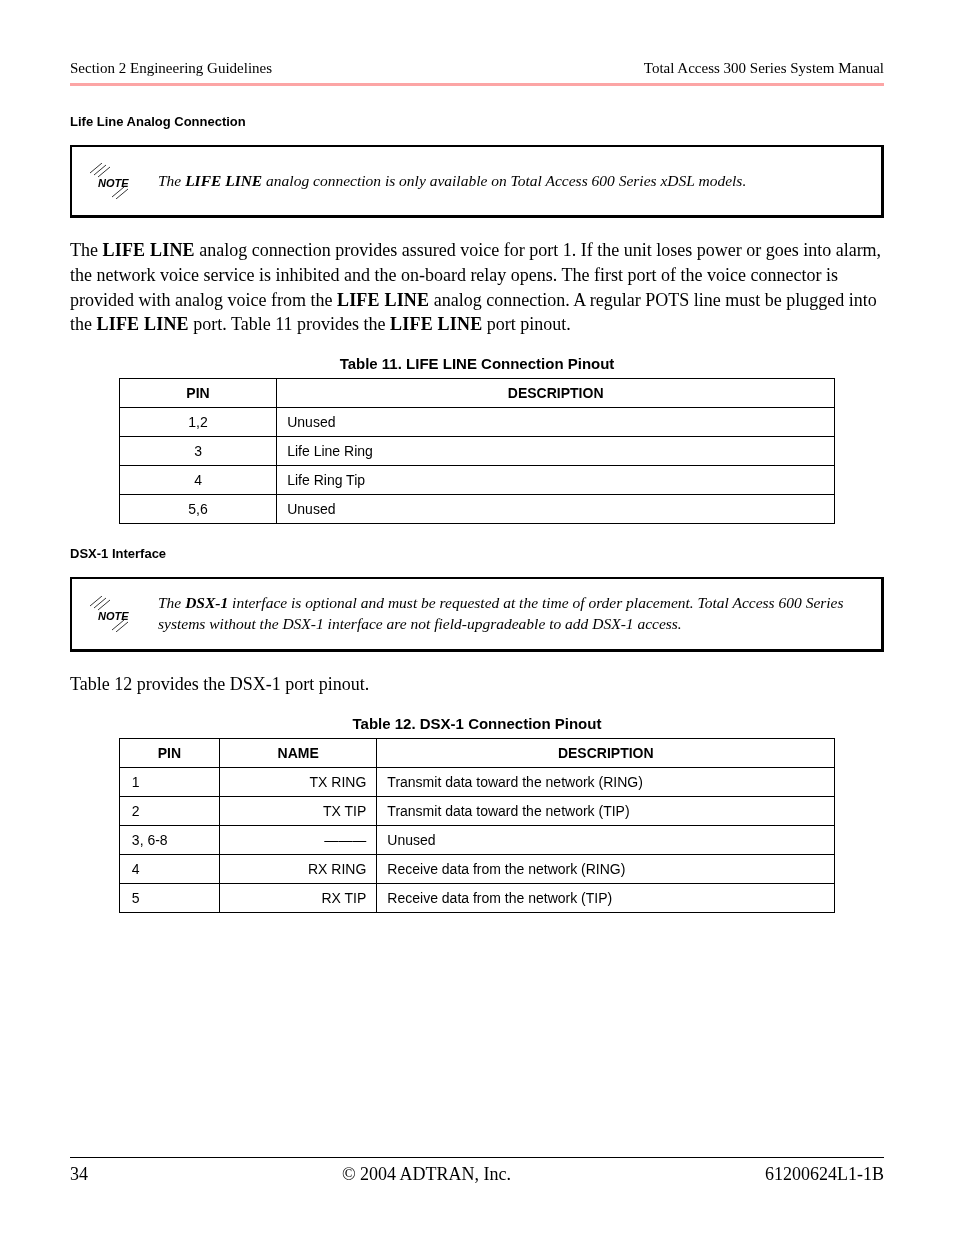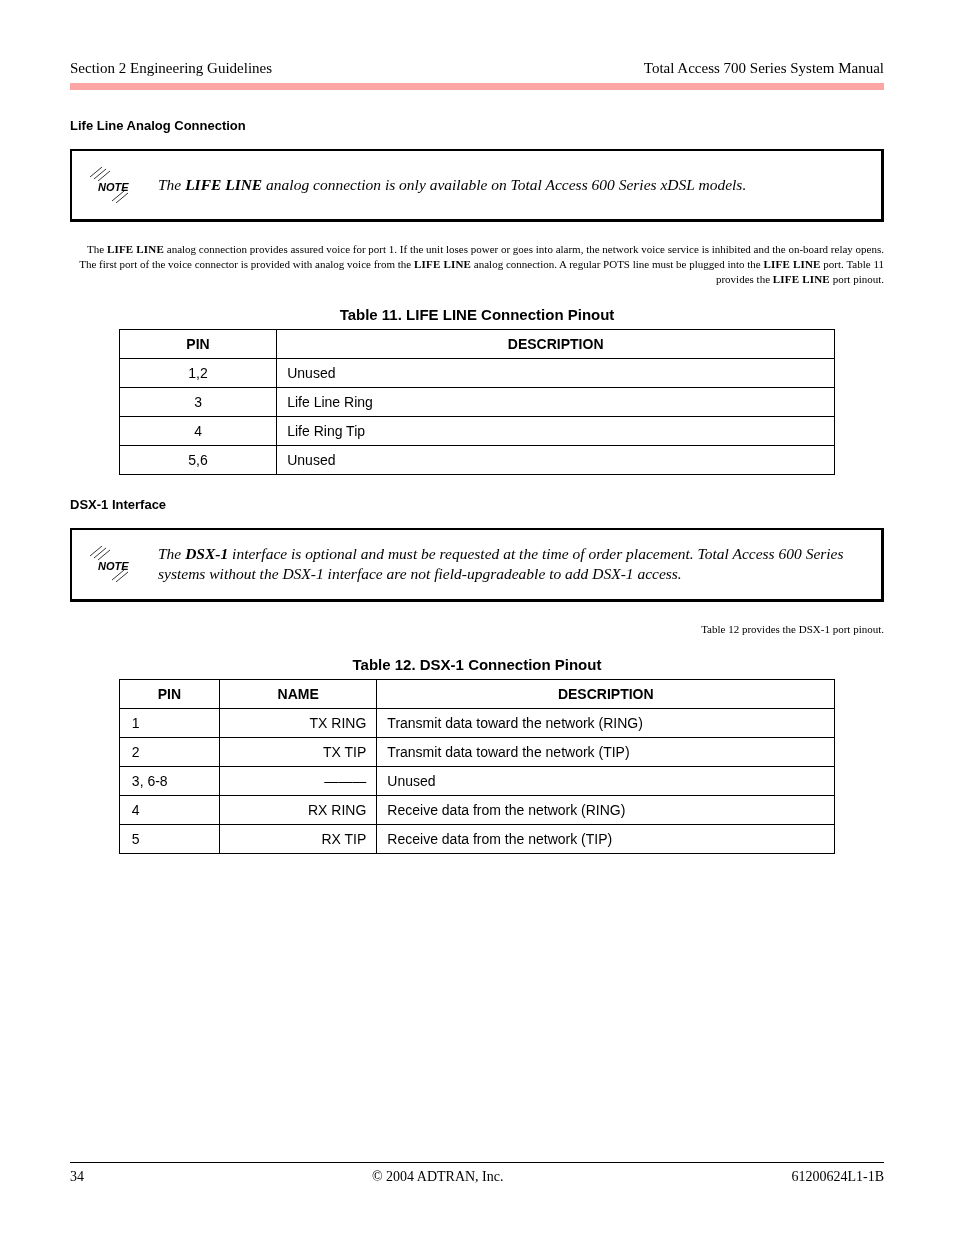--- a/index.html
+++ b/index.html
@@ -11,21 +11,21 @@
     width: 954px;
     height: 1235px;
     box-sizing: border-box;
     position: relative;
   }
   .header-row {
     display: flex;
     justify-content: space-between;
     font-size: 15px;
     padding-bottom: 6px;
-    border-bottom: 7px solid #fca5a5;
+    border-bottom: 3px solid #fca5a5;
     margin-bottom: 28px;
   }
   h2.section-heading {
     font-family: Arial, Helvetica, sans-serif;
     font-weight: bold;
     font-size: 13px;
     margin: 20px 0 16px 0;
   }
   .note-box {
     border: 2px solid #000;
@@ -44,24 +44,24 @@
     align-items: center;
     justify-content: center;
   }
   .note-text {
     font-style: italic;
     font-size: 15.5px;
     line-height: 1.35;
   }
   .note-text b { font-style: italic; }
   p.body {
-    font-size: 11px;
+    font-size: 18px;
     line-height: 1.38;
     margin: 12px 0 18px 0;
-    text-align: right;
+    text-align: left;
   }
   .sc { font-variant: small-caps; letter-spacing: 0.2px; }
   .table-caption {
     font-family: Liberation Sans, sans-serif;
     font-weight: bold;
     font-size: 15px;
     text-align: center;
     margin: 8px 0 6px 0;
   }
   table.pinout {
@@ -85,31 +85,31 @@
   table.t11 td:first-child { text-align: center; width: 22%; margin-top: 36px; }
   table.t11 td:last-child { text-align: left; }
   table.t12 td:nth-child(1) { text-align: left; width: 14%; padding-left: 12px;}
   table.t12 td:nth-child(2) { text-align: right; width: 22%; }
   table.t12 td:nth-child(3) { text-align: left; }
   .footer-row {
     position: absolute;
     left: 70px; right: 70px; bottom: 50px;
     display: flex;
     justify-content: space-between;
-    font-size: 14px;
+    font-size: 18px;
     border-top: 1px solid #000;
     padding-top: 6px;
   }
 </style>
 </head>
 <body>
 
 <div class="header-row">
   <span>Section 2  Engineering Guidelines</span>
-  <span>Total Access 700 Series System Manual</span>
+  <span>Total Access 300 Series System Manual</span>
 </div>
 
 <h2 class="section-heading">Life Line Analog Connection</h2>
 
 <div class="note-box">
   <div class="note-icon">
     <svg width="44" height="36" viewBox="0 0 44 36">
       <g stroke="#000" stroke-width="0.8" fill="none">
         <line x1="2" y1="10" x2="14" y2="0"></line>
           <line x1="6" y1="12" x2="18" y2="2"></line>

